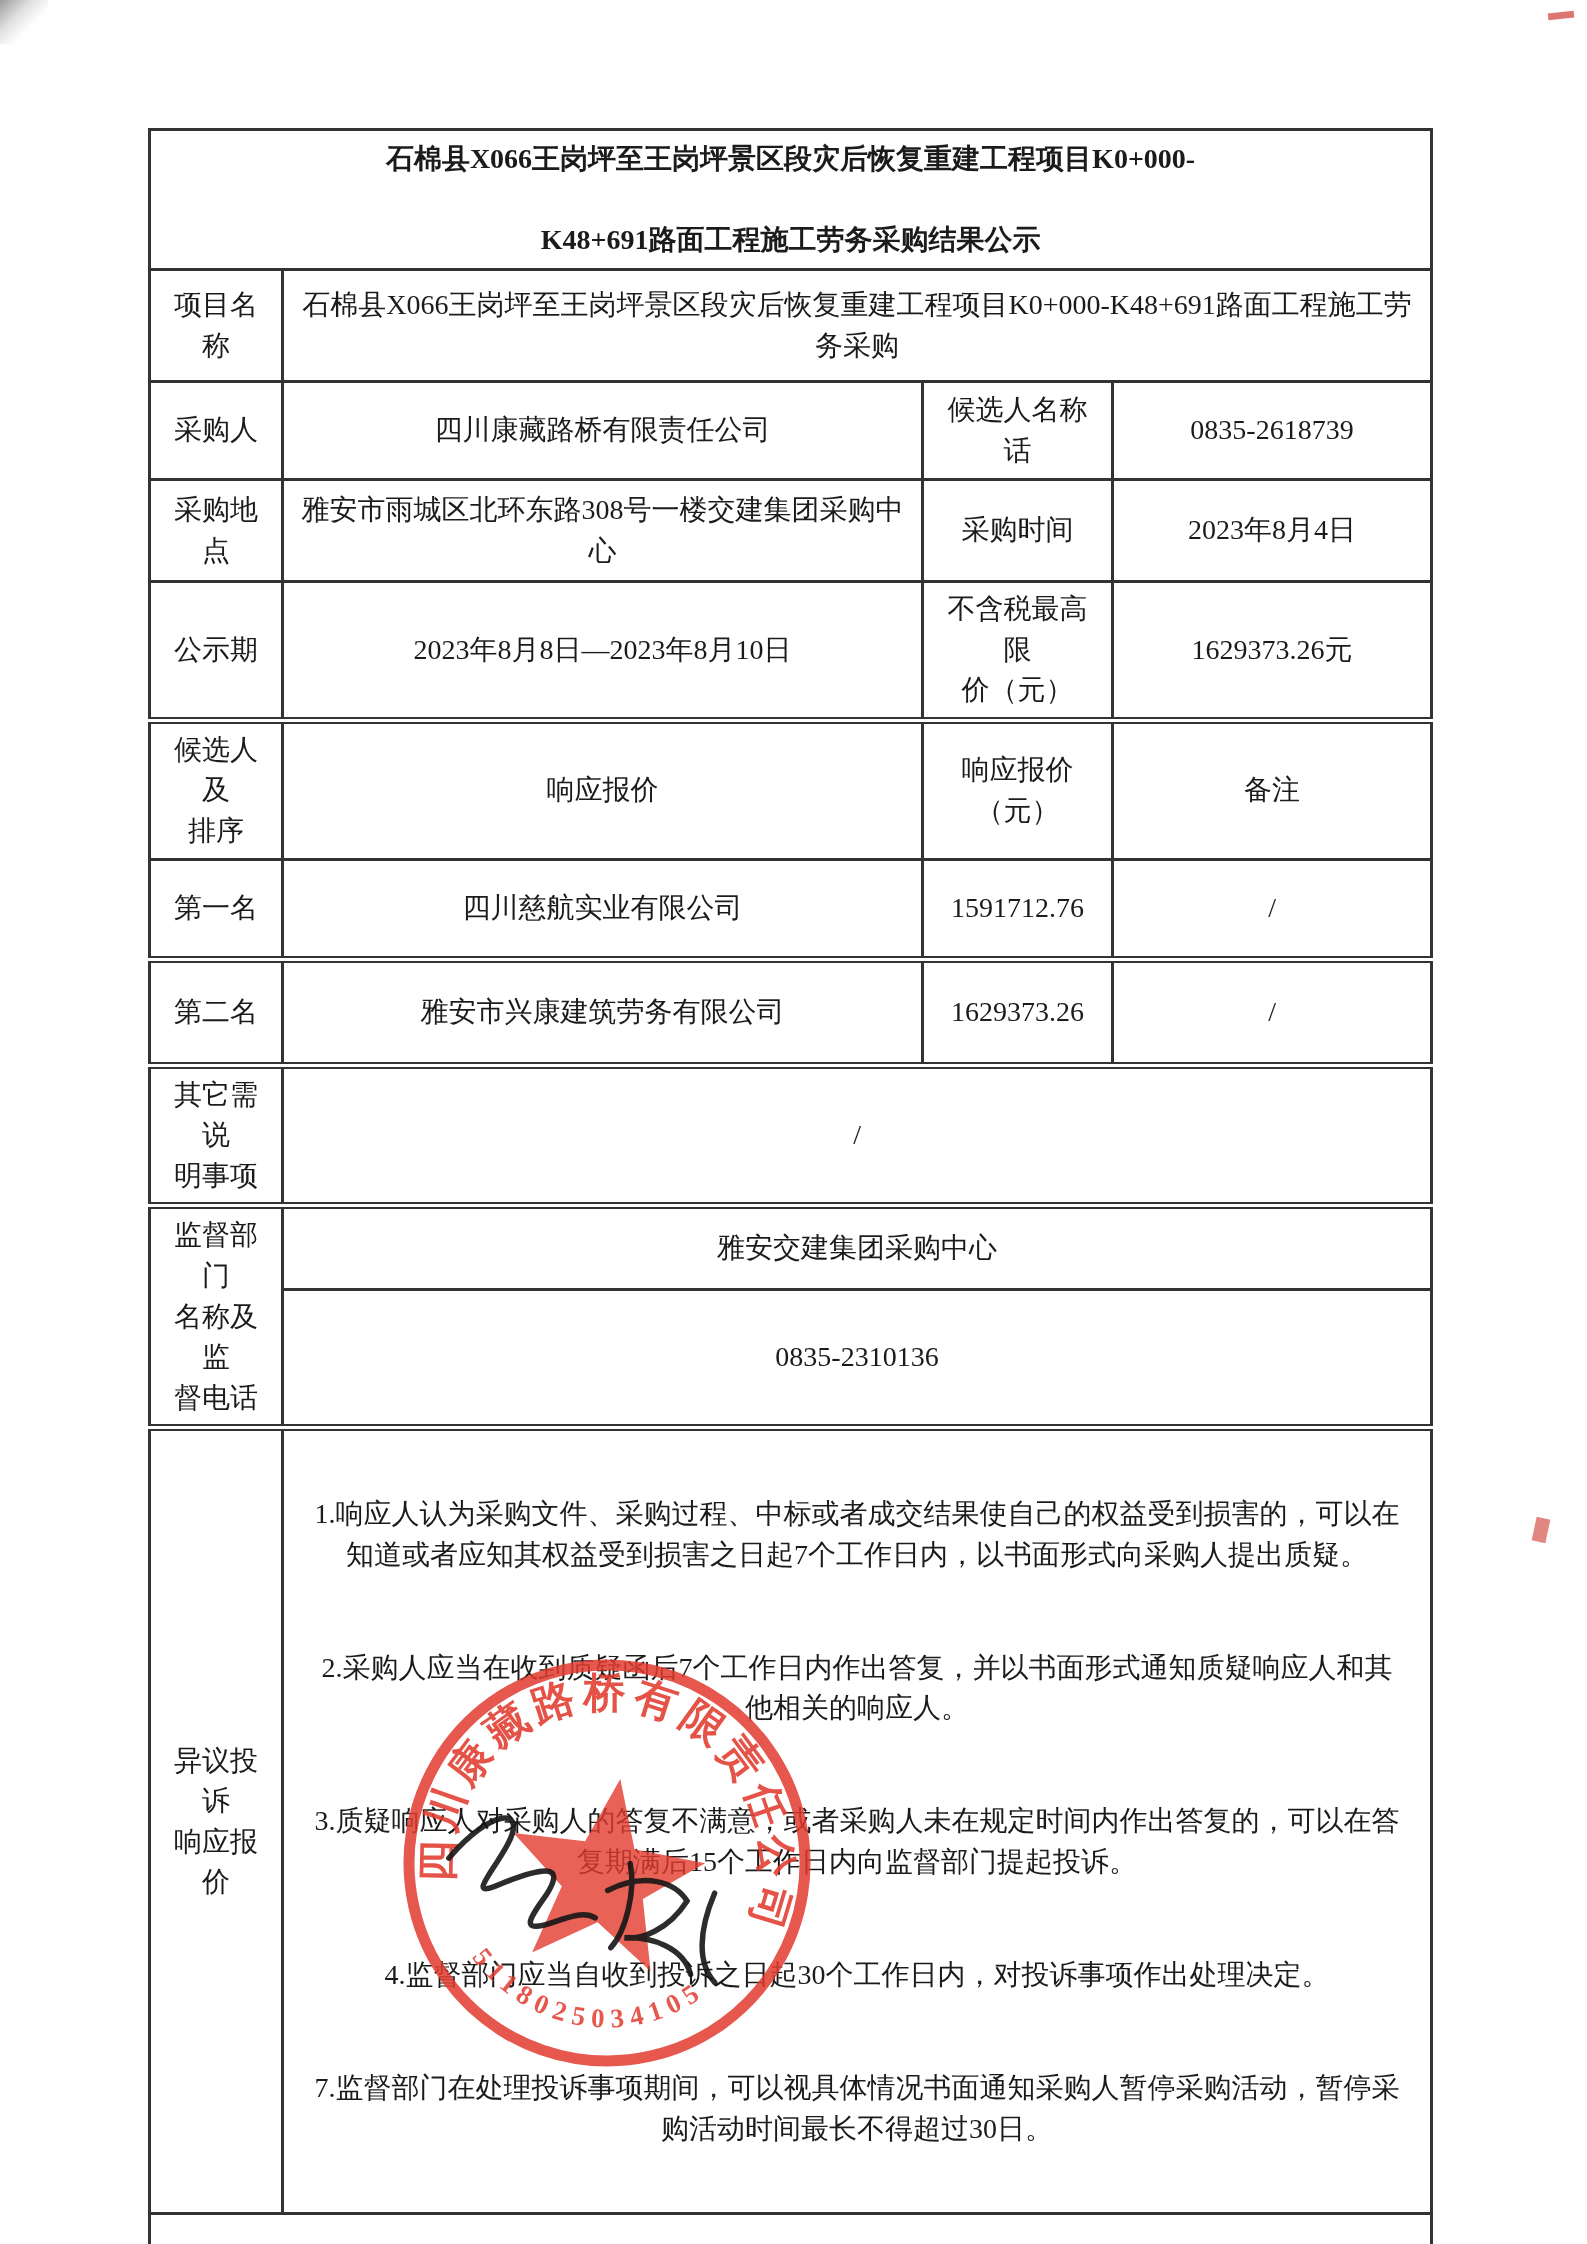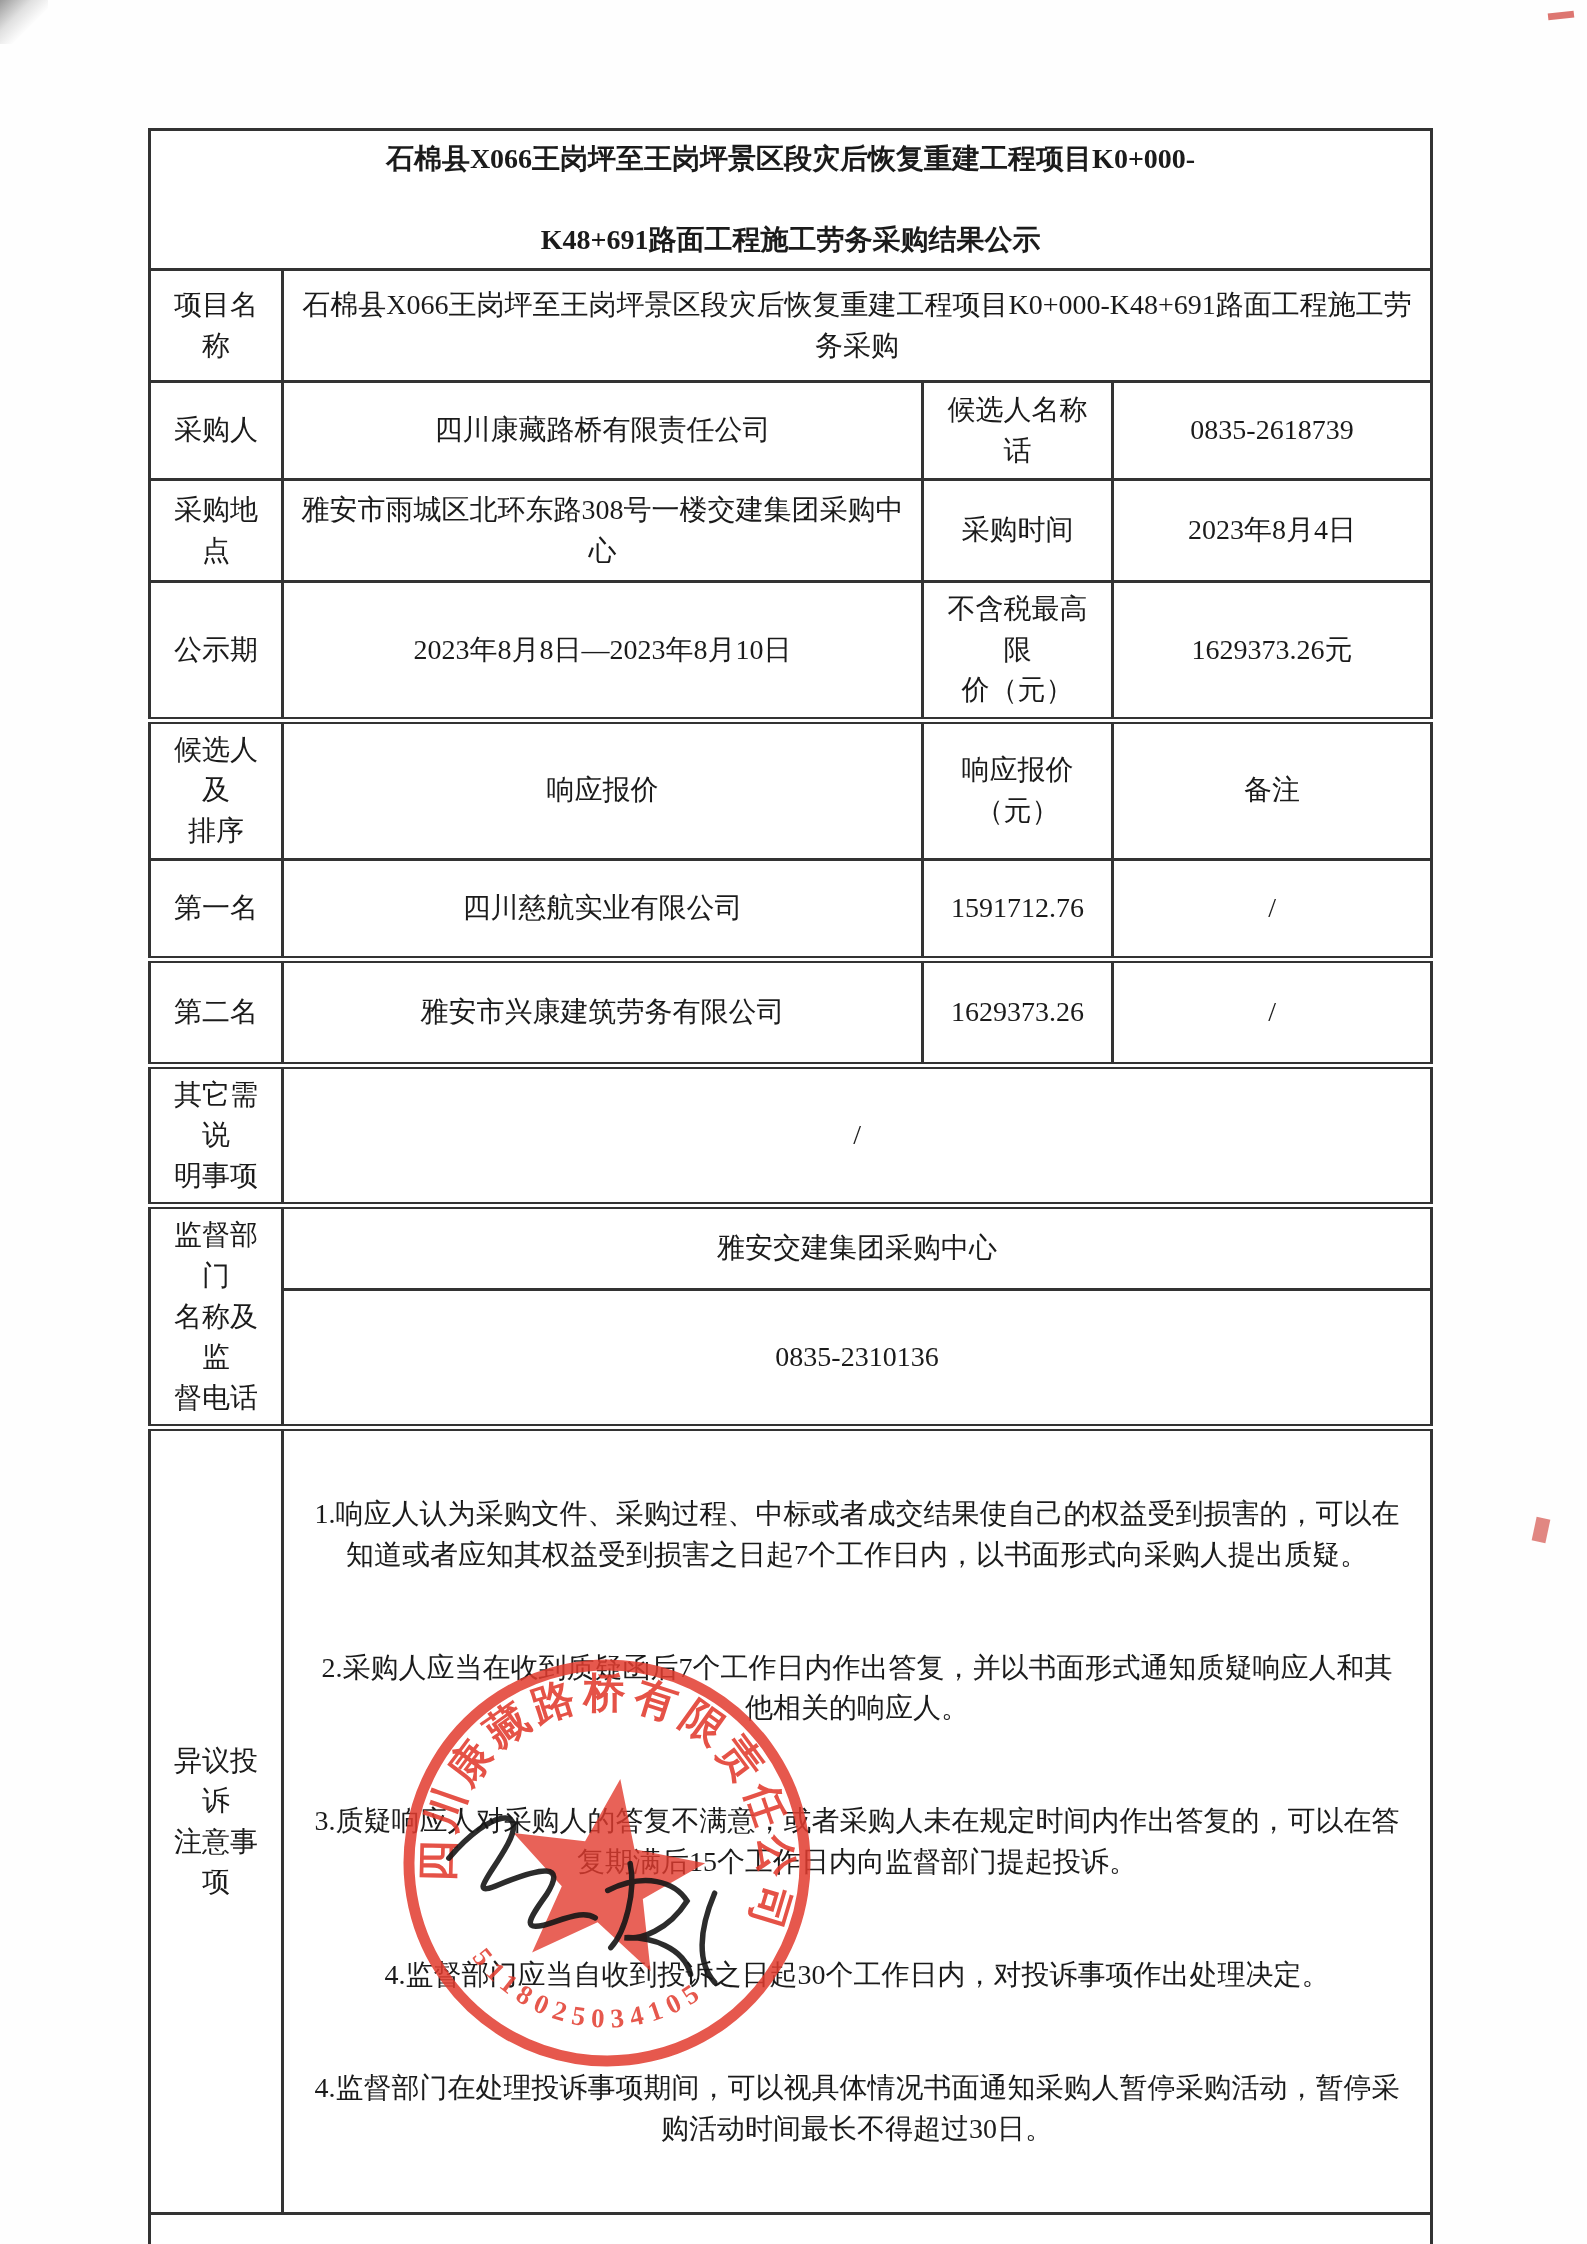--- a/index.html
+++ b/index.html
@@ -130,27 +130,27 @@
 名称及监
 督电话</td>
     <td colspan="3">雅安交建集团采购中心</td>
   </tr>
   <tr style="height:106px">
     <td colspan="3">0835-2310136</td>
   </tr>
 
   <tr style="height:523px" class="b-double">
     <td>异议投诉
-注意事项</td>
+响应报价</td>
     <td colspan="3" class="objection-cell">
       <div>1.响应人认为采购文件、采购过程、中标或者成交结果使自己的权益受到损害的，可以在知道或者应知其权益受到损害之日起7个工作日内，以书面形式向采购人提出质疑。</div>
       <div>2.采购人应当在收到质疑函后7个工作日内作出答复，并以书面形式通知质疑响应人和其他相关的响应人。</div>
       <div>3.质疑响应人对采购人的答复不满意，或者采购人未在规定时间内作出答复的，可以在答复期满后15个工作日内向监督部门提起投诉。</div>
       <div>4.监督部门应当自收到投诉之日起30个工作日内，对投诉事项作出处理决定。</div>
-      <div>4.监督部门在处理投诉事项期间，可以视具体情况书面通知采购人暂停采购活动，暂停采购活动时间最长不得超过30日。</div>
+      <div>7.监督部门在处理投诉事项期间，可以视具体情况书面通知采购人暂停采购活动，暂停采购活动时间最长不得超过30日。</div>
     </td>
   </tr>
 
   <tr style="height:102px">
     <td colspan="4" class="sig-cell">响应人认为采购文件:</td>
   </tr>
 </tbody>
   </table>
 
 <div class="stamp">

